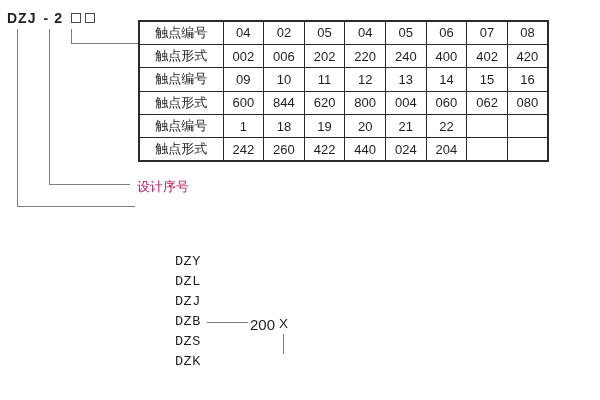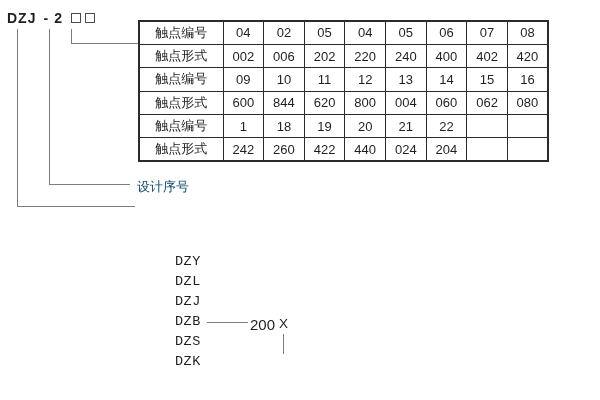--- a/index.html
+++ b/index.html
@@ -44,21 +44,21 @@
     border-left: 1px solid #7d7d7d;
     border-bottom: 1px solid #7d7d7d;
   }
   .elbow-box    { left: 71px; top: 29px; width: 67px;  height: 15px; }
   .elbow-series { left: 49px; top: 29px; width: 81px;  height: 156px; }
   .elbow-type   { left: 17px; top: 29px; width: 118px; height: 178px; }
 
   .callout-label {
     position: absolute;
     font-size: 13px;
-    color: #0c4a6e;
+    color: #be185d;
     white-space: nowrap;
   }
   .lbl-design { left: 137px; top: 178px; }
   .lbl-relay  { left: 140px; top: 200px; }
 
   
   .spec-table {
     position: absolute;
     left: 138px; top: 20px;
     width: 411px;

